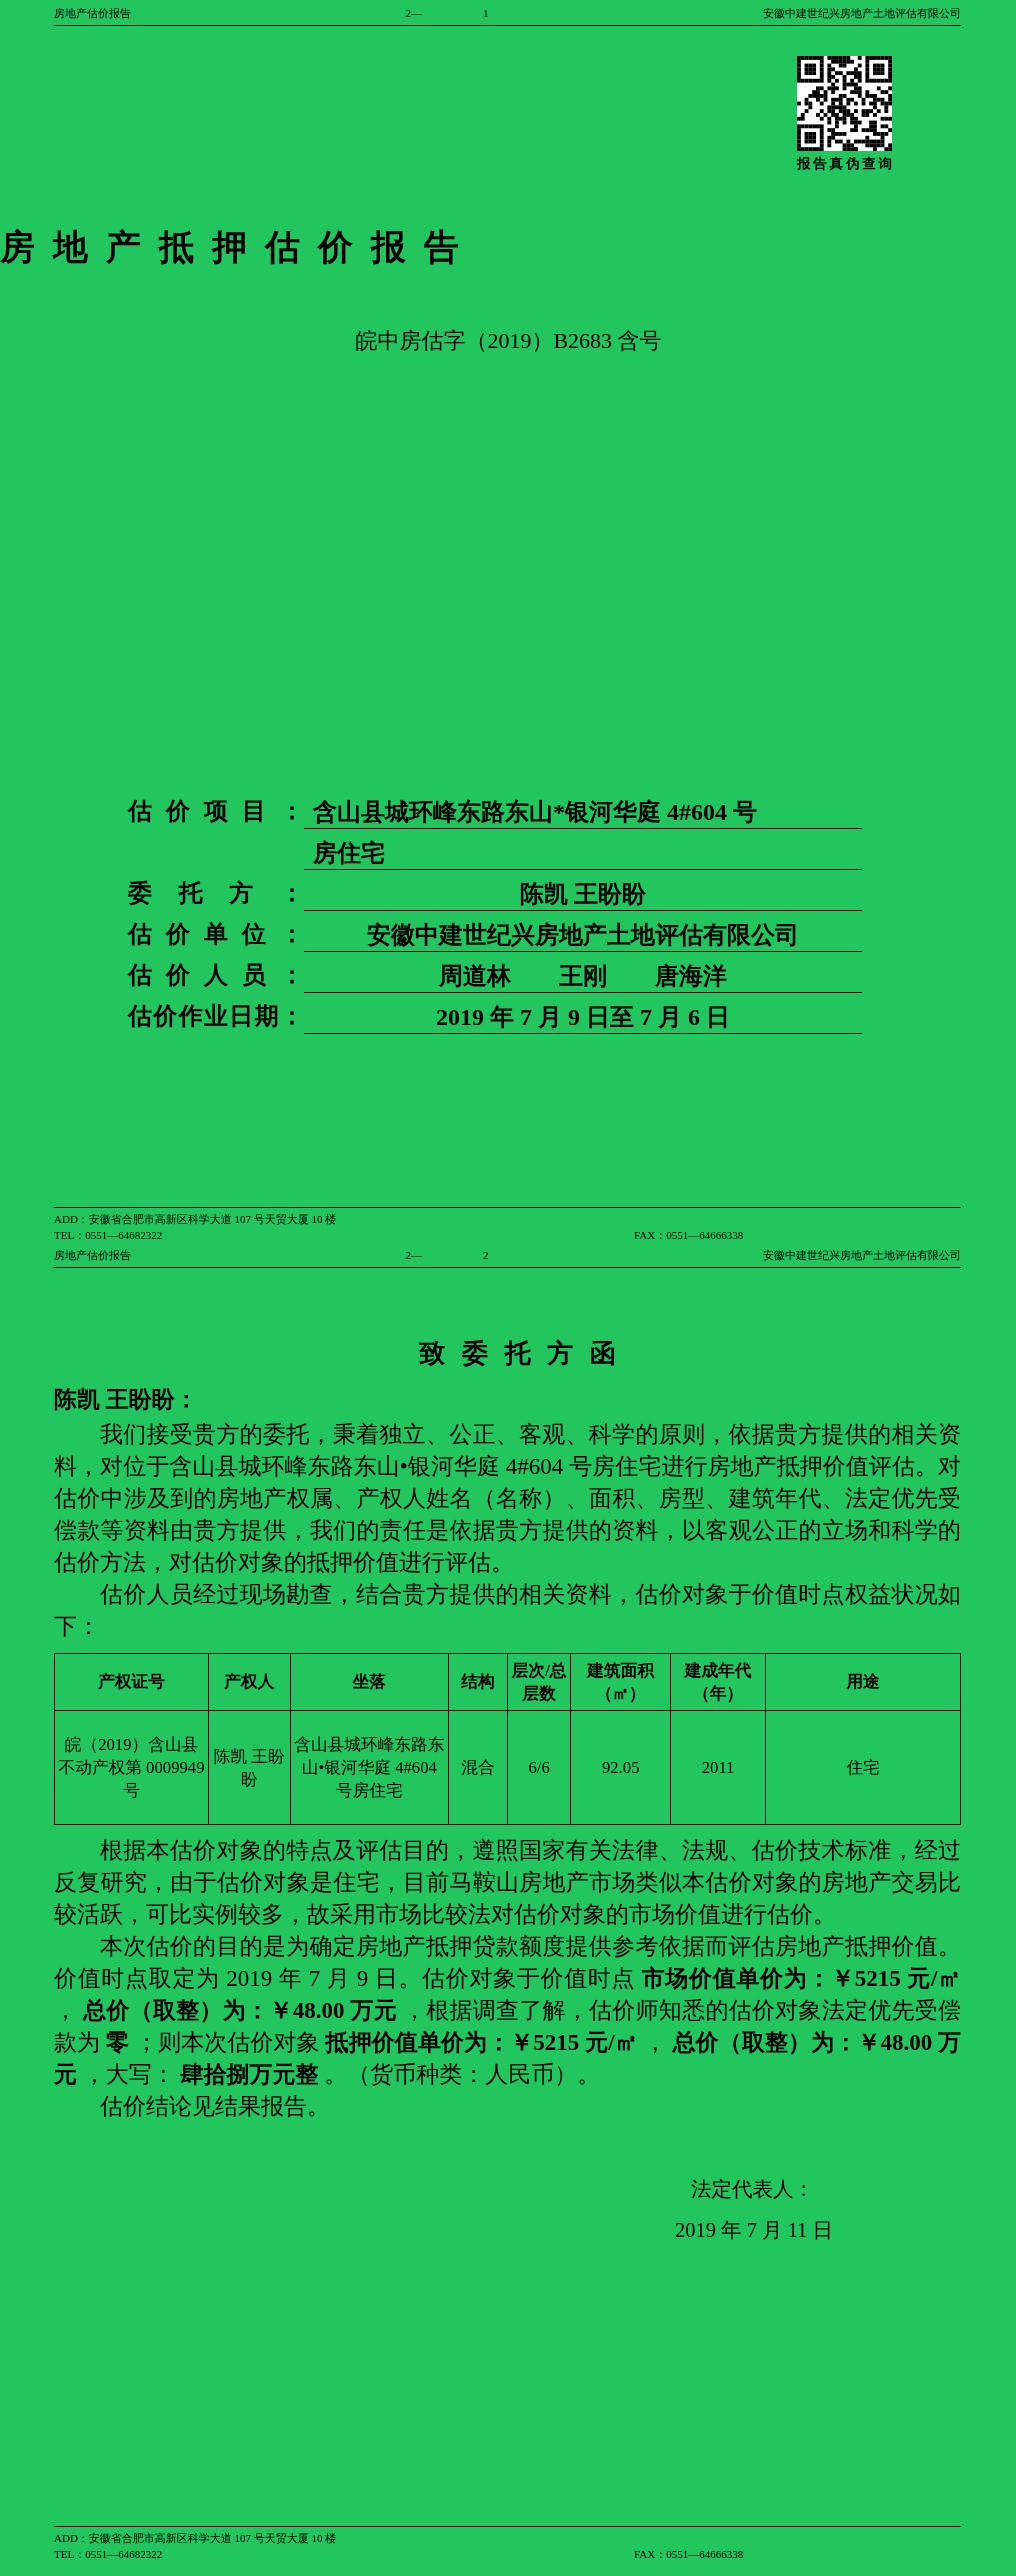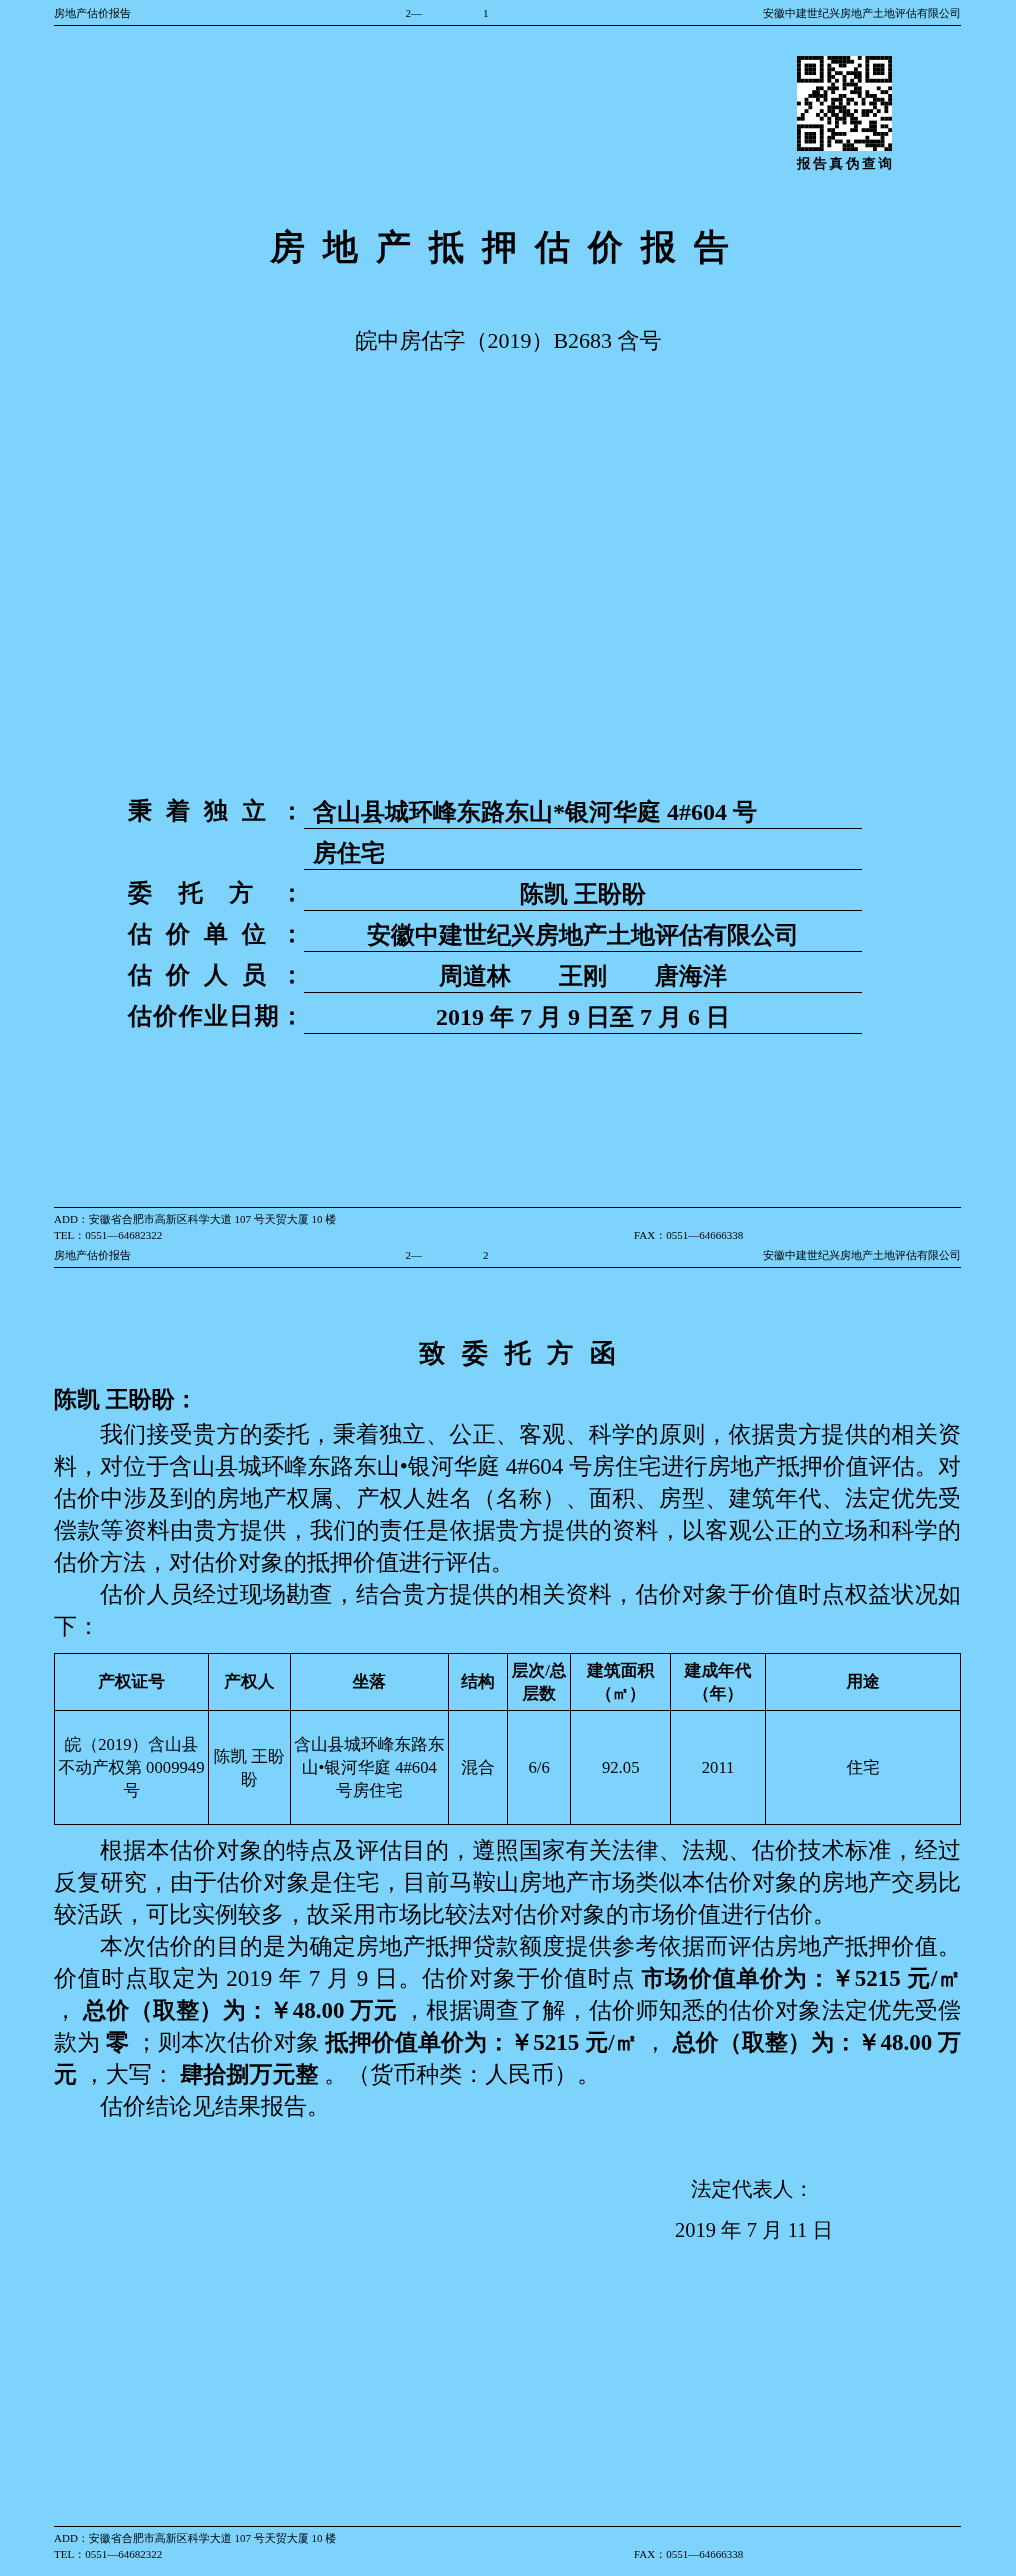--- a/index.html
+++ b/index.html
@@ -3,21 +3,21 @@
 <meta charset="utf-8">
 <title>房地产抵押估价报告</title>
 <style>
   * { margin:0; padding:0; box-sizing:border-box; }
   html,body { background:#ffffff; }
   .doc {
     position:relative; width:1017px; height:2576px; margin:0 auto;
     background:#ffffff; color:#000;
     font-family:"Liberation Serif","DejaVu Serif",serif;
   }
-  .page { position:absolute; left:0; width:100%; overflow:hidden; background:#7dd3fc; }
+  .page { position:absolute; left:0; width:100%; overflow:hidden; background:#22c55e; }
   #page-1 { top:0; height:1242px; }
   #page-2 { top:1242px; height:1334px; }
 
   
   .page-header {
     position:absolute; top:0; left:54px; width:907px;
     display:flex; justify-content:space-between; align-items:baseline;
     font-size:11px; padding:5.8px 0 3.8px; border-bottom:1.3px solid #000;
   }
   .header-center { display:flex; gap:61px; }
@@ -37,21 +37,21 @@
   .qr-block { position:absolute; top:56px; left:797px; width:95px; }
   .qr-svg { display:block; width:95px; height:95px; background:#fff; }
   .qr-label {
     margin-top:3.8px; font-size:13.5px; font-weight:bold;
     text-align:justify; text-align-last:justify;
   }
 
   
   .report-title {
     position:absolute; top:224px; left:0; width:100%;
-    text-align:center; font-size:35px; font-weight:bold; letter-spacing:18px;
+    font-size:35px; font-weight:bold; letter-spacing:18px;
     white-space:nowrap;
   }
   .report-no {
     position:absolute; top:326px; left:0; width:100%;
     text-align:center; font-size:22px; font-weight:normal;
   }
   .cover-form { position:absolute; top:788px; left:128px; width:734px; }
   .form-row { display:flex; align-items:flex-end; height:41px; font-size:24px; font-weight:bold; }
   .form-label {
     flex:none; width:176px; white-space:nowrap;
@@ -422,21 +422,21 @@
           <rect x="142.08" y="142.08" width="6.02" height="6.02"></rect>
         </svg>
       <div class="qr-label">报告真伪查询</div>
     </div>
 
     <h1 class="report-title">房地产抵押估价报告</h1>
     <div class="report-no">皖中房估字（2019）B2683 含号</div>
 
     <div class="cover-form">
       <div class="form-row">
-        <span class="form-label">秉着独立：</span>
+        <span class="form-label">估价项目：</span>
         <span class="form-value left">含山县城环峰东路东山*银河华庭 4#604 号</span>
       </div>
       <div class="form-row">
         <span class="form-label"></span>
         <span class="form-value left">房住宅</span>
       </div>
       <div class="form-row">
         <span class="form-label">委托方：</span>
         <span class="form-value">陈凯 王盼盼</span>
       </div>

